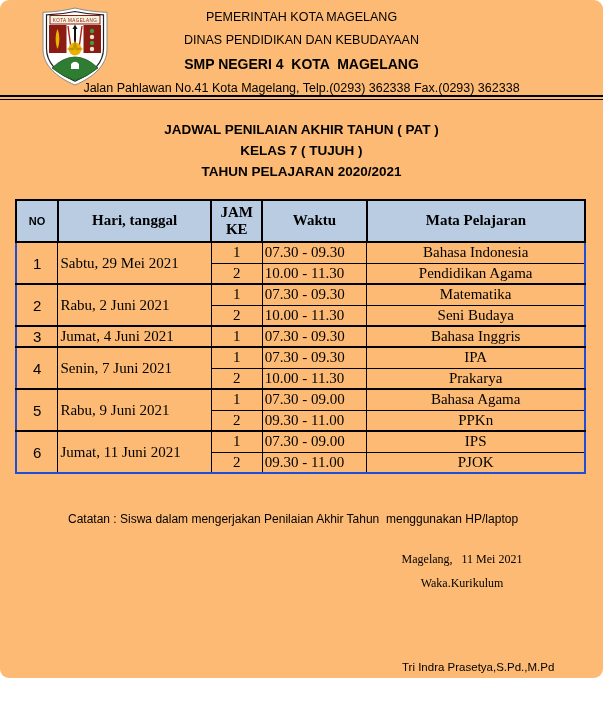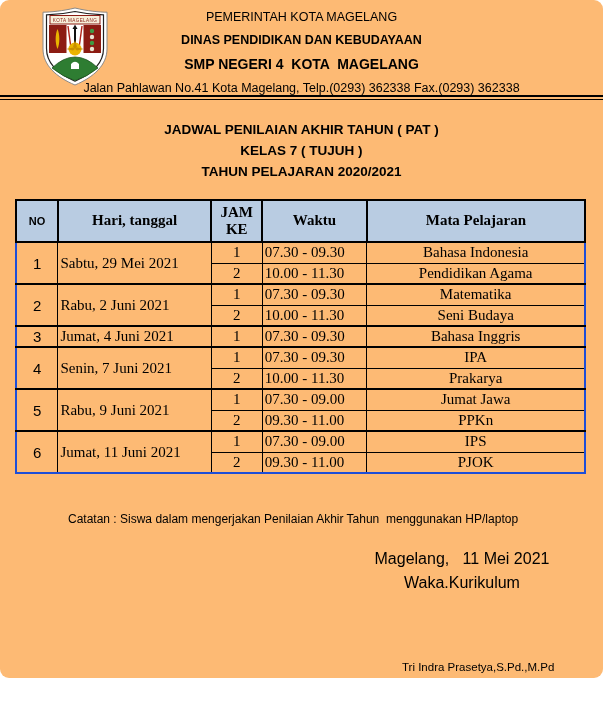--- a/index.html
+++ b/index.html
@@ -6,21 +6,21 @@
   body { background:#fff; }
   .page {
     position:relative; width:603px; height:678px; background:#fdba74;
     font-family:"Liberation Sans", sans-serif; color:#000; overflow:hidden;border-radius:9px;
   }
   .pre { white-space:pre; }
 
   
   .lh-line { position:absolute; left:0; width:100%; text-align:center; }
   .lh-1 { top:10px;  font-size:12.5px; }
-  .lh-2 { top:33px;  font-size:12.5px;font-weight:bold; }
+  .lh-2 { top:33px;  font-size:12.5px; }
   .lh-3 { top:56px;  font-size:14px; font-weight:bold; }
   .lh-4 { top:81px;  font-size:12.5px; }
   .logo { position:absolute; left:38px; top:7px; width:74px; height:80px; }
   .rule-a { position:absolute; top:95px; left:0; width:603px; height:2px; background:#000; }
   .rule-b { position:absolute; top:99px; left:0; width:603px; height:1px; background:#000; }
 
   
   .title-line { position:absolute; left:0; width:100%; text-align:center; font-weight:bold; font-size:13.5px; }
   .t1 { top:122px; }
   .t2 { top:143px; }
@@ -45,21 +45,21 @@
   table.sched tr.group-start td { border-top:2px solid #000; }
   td.c-no   { font-family:"Liberation Sans", sans-serif; font-size:11px; text-align:center; }
   td.c-hari { text-align:left; padding-left:5px; font-size:15.5px; }
   td.c-jam  { text-align:center; }
   td.c-waktu{ text-align:left; }
   td.c-mapel{ text-align:center; padding-left:4px; }
 
   
   .note { position:absolute; top:512px; left:68px; font-size:12px; }
   .sign-block { position:absolute; top:547px; left:352px; width:220px; text-align:center;
-    font-family:Liberation Sans, sans-serif; font-size:16px; line-height:24px; }
+    font-family:Liberation Serif, serif; font-size:12px; line-height:24px; }
   .signer-name { position:absolute; top:661px; left:402px; font-size:11.5px; }
   .signer-nip  { position:absolute; top:687px; left:385px; font-size:11.5px; }
 </style>
 </head>
 <body>
 
 <div class="page">
 
   <div>
     <svg class="logo" viewBox="0 0 74 80">
@@ -170,21 +170,21 @@
         <td class="c-jam">2</td>
         <td class="c-waktu">10.00 - 11.30</td>
         <td class="c-mapel">Prakarya</td>
       </tr>
 
       <tr class="group-start">
         <td class="c-no" rowspan="2">5</td>
         <td class="c-hari" rowspan="2">Rabu, 9 Juni 2021</td>
         <td class="c-jam">1</td>
         <td class="c-waktu">07.30 - 09.00</td>
-        <td class="c-mapel">Jumat Jawa</td>
+        <td class="c-mapel">Bahasa Agama</td>
       </tr>
       <tr>
         <td class="c-jam">2</td>
         <td class="c-waktu">09.30 - 11.00</td>
         <td class="c-mapel">PPKn</td>
       </tr>
 
       <tr class="group-start">
         <td class="c-no" rowspan="2">6</td>
         <td class="c-hari" rowspan="2">Jumat, 11 Juni 2021</td>

